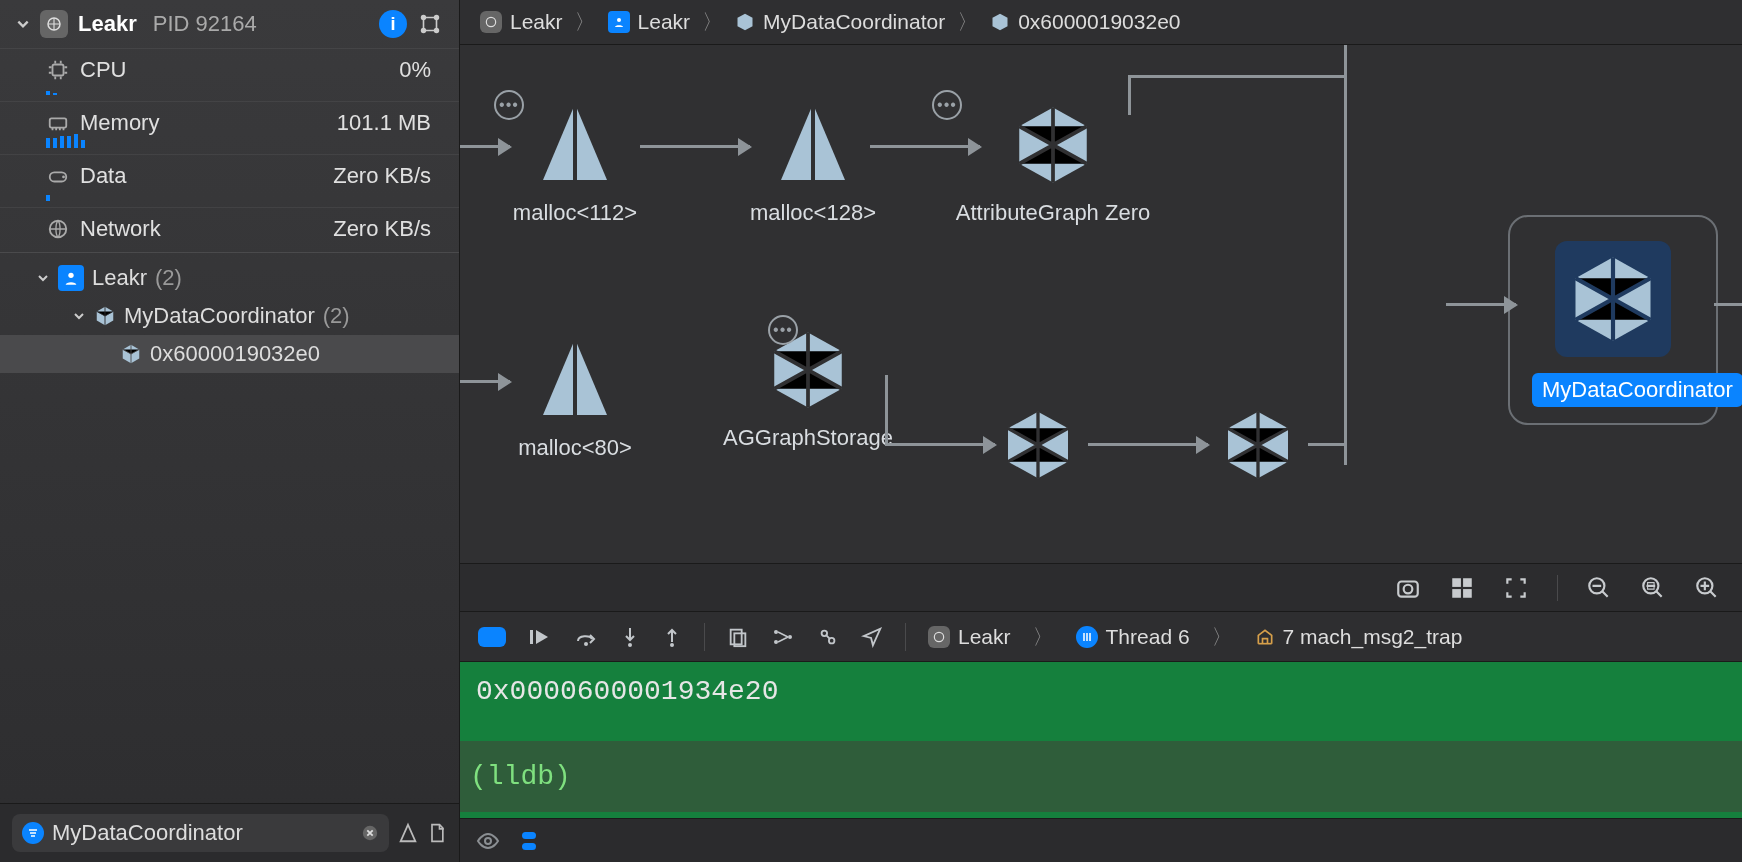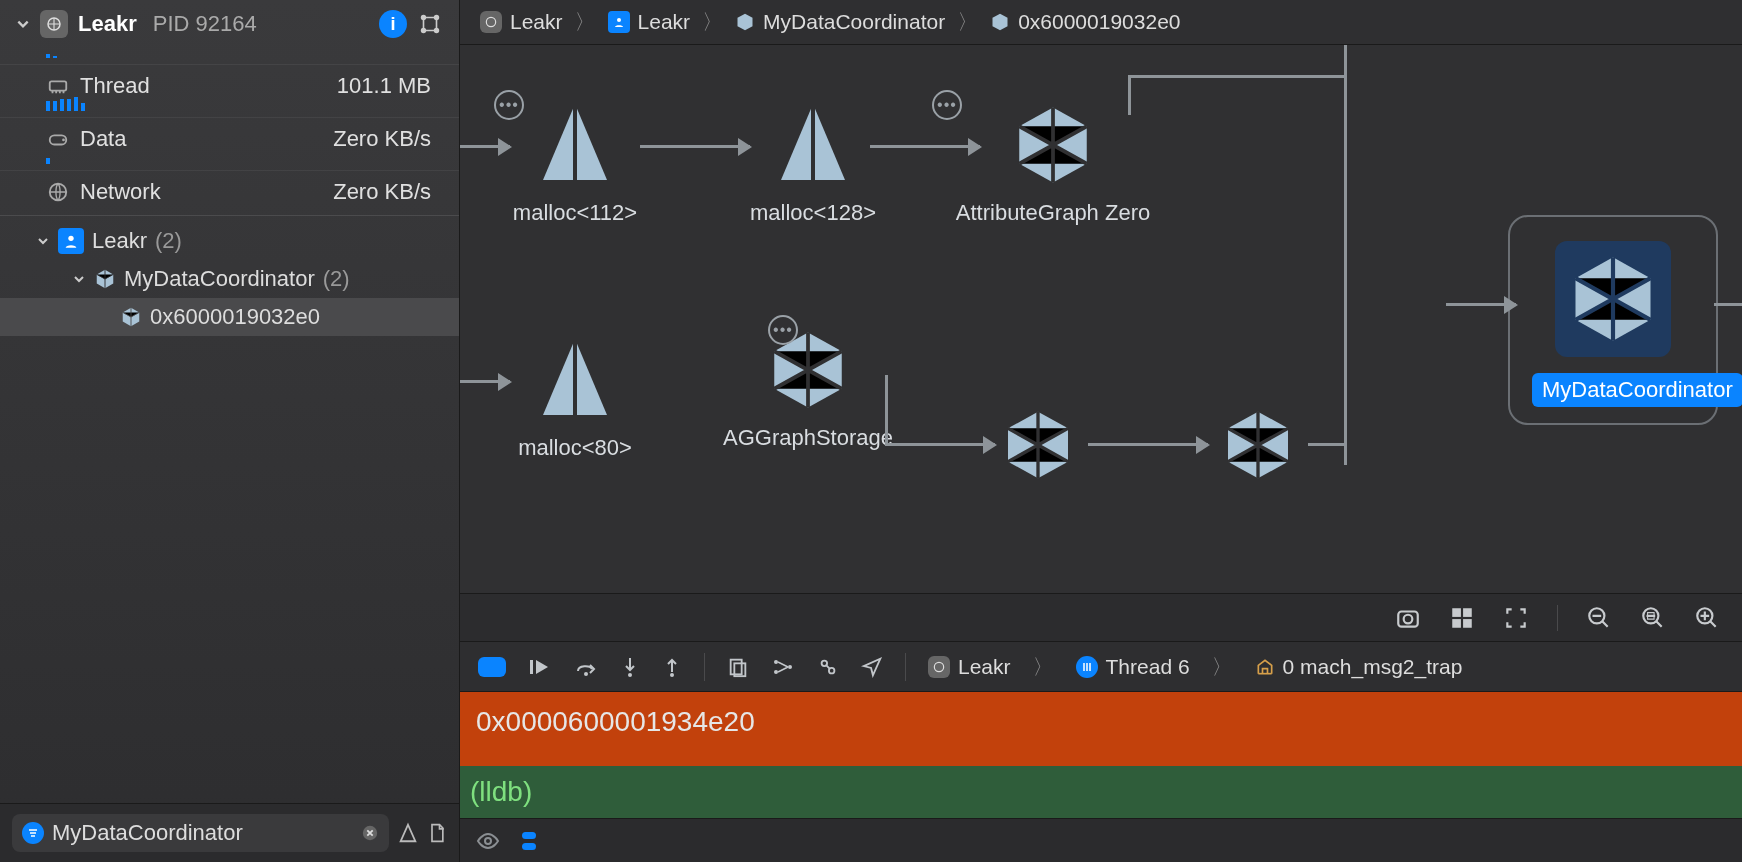--- a/index.html
+++ b/index.html
@@ -162,27 +162,27 @@
   font-size:21px;
 }
 .db-btn { color:#c2c6ca; display:inline-flex; }
 .db-btn.blue { background:#0a84ff; border-radius:6px; width:28px; height:20px; }
 .db-sep { width:1px; height:28px; background:#4a4a4c; }
 .db-crumb { display:flex; align-items:center; gap:8px; color:#ddd;}
 .db-thread-icon { width:22px;height:22px;border-radius:50%;background:#0a84ff;display:inline-flex;align-items:center;justify-content:center;}
 .db-frame-icon { color:#d7a04a; display:inline-flex;}
 
 .console {
-  background:#c2410c; border-top:1px solid #1a1a1a;
-  font-family: Liberation Sans, sans-serif; font-size:28px;
+  background:#15803d; border-top:1px solid #1a1a1a;
+  font-family: Liberation Mono, monospace; font-size:28px;
   padding:10px 16px 0 16px;
 }
 .console-line { color:#e6e6e6; padding:4px 0 28px 0; }
 .console-prompt {
-  background:#2f5d3a; color:#7fe07f; padding:10px 10px; margin:0 -16px;
+  background:#2f5d3a; color:#7fe07f; padding:20px 10px; margin:6px -16px;
 }
 .console-footer {
   height:44px; background:#2b2b2d; border-top:1px solid #1a1a1a;
   display:flex; align-items:center; gap:20px; padding:0 16px;
 }
 .cf-icon { color:#8b8f93; display:inline-flex; }
 .cf-blue { color:#0a84ff; }
 
 svg { display:block; }
 </style>
@@ -211,34 +211,46 @@
       <svg width="26" height="26" viewBox="0 0 24 24">
           <circle cx="6" cy="6" r="2.5" fill="#ccc"></circle>
           <circle cx="18" cy="6" r="2.5" fill="#ccc"></circle>
           <circle cx="6" cy="18" r="2.5" fill="#ccc"></circle>
           <circle cx="18" cy="18" r="2.5" fill="#ccc"></circle>
           <path d="M6 6h12M6 6v12M6 18h12M18 6v12" stroke="#ccc" stroke-width="1.5"></path>
         </svg>
     </span>
   </div>
 
+  <div class="metric-row">
+    <div class="metric-left">
+      <span class="metric-icon">
+        <svg width="22" height="22" viewBox="0 0 24 24">
+            <rect x="6" y="6" width="12" height="12" rx="2" fill="none" stroke="#aaa" stroke-width="2"></rect>
+            <path d="M9 2v3M15 2v3M9 19v3M15 19v3M2 9h3M2 15h3M19 9h3M19 15h3" stroke="#aaa" stroke-width="2"></path>
+          </svg>
+      </span>
+      <span class="metric-label">CPU</span>
+    </div>
+    <span class="metric-value">0%</span>
+  </div>
   <div class="spark">
     <span style="height:4px"></span>
       <span style="height:2px"></span>
   </div>
 
   <div class="metric-row">
     <div class="metric-left">
       <span class="metric-icon">
         <svg width="22" height="22" viewBox="0 0 24 24">
             <rect x="3" y="7" width="18" height="10" rx="2" fill="none" stroke="#aaa" stroke-width="2"></rect>
             <path d="M6 17v3M10 17v3M14 17v3M18 17v3" stroke="#aaa" stroke-width="2"></path>
           </svg>
       </span>
-      <span class="metric-label">Thread</span>
+      <span class="metric-label">Memory</span>
     </div>
     <span class="metric-value">101.1 MB</span>
   </div>
   <div class="spark">
     <span style="height:10px"></span>
       <span style="height:10px"></span>
       <span style="height:12px"></span>
       <span style="height:12px"></span>
       <span style="height:14px"></span>
       <span style="height:8px"></span>
@@ -593,21 +605,21 @@
     </div>
     <span class="crumb-sep">〉</span>
     <div class="db-crumb">
       <span class="db-frame-icon">
           <svg width="20" height="20" viewBox="0 0 24 24">
             <path d="M4 20V10l8-6 8 6v10" fill="none" stroke="#d7a04a" stroke-width="2"></path>
             <path d="M4 20h16" stroke="#d7a04a" stroke-width="2"></path>
             <path d="M9 20v-6h6v6" fill="none" stroke="#d7a04a" stroke-width="2"></path>
           </svg>
         </span>
-      <span>0 mach_msg2_trap</span>
+      <span>7 mach_msg2_trap</span>
     </div>
   </div>
 
   <div class="console">
     <div class="console-line">0x0000600001934e20</div>
     <div class="console-prompt">(lldb) </div>
   </div>
   <div class="console-footer">
     <span class="cf-icon">
         <svg width="24" height="18" viewBox="0 0 24 18">

